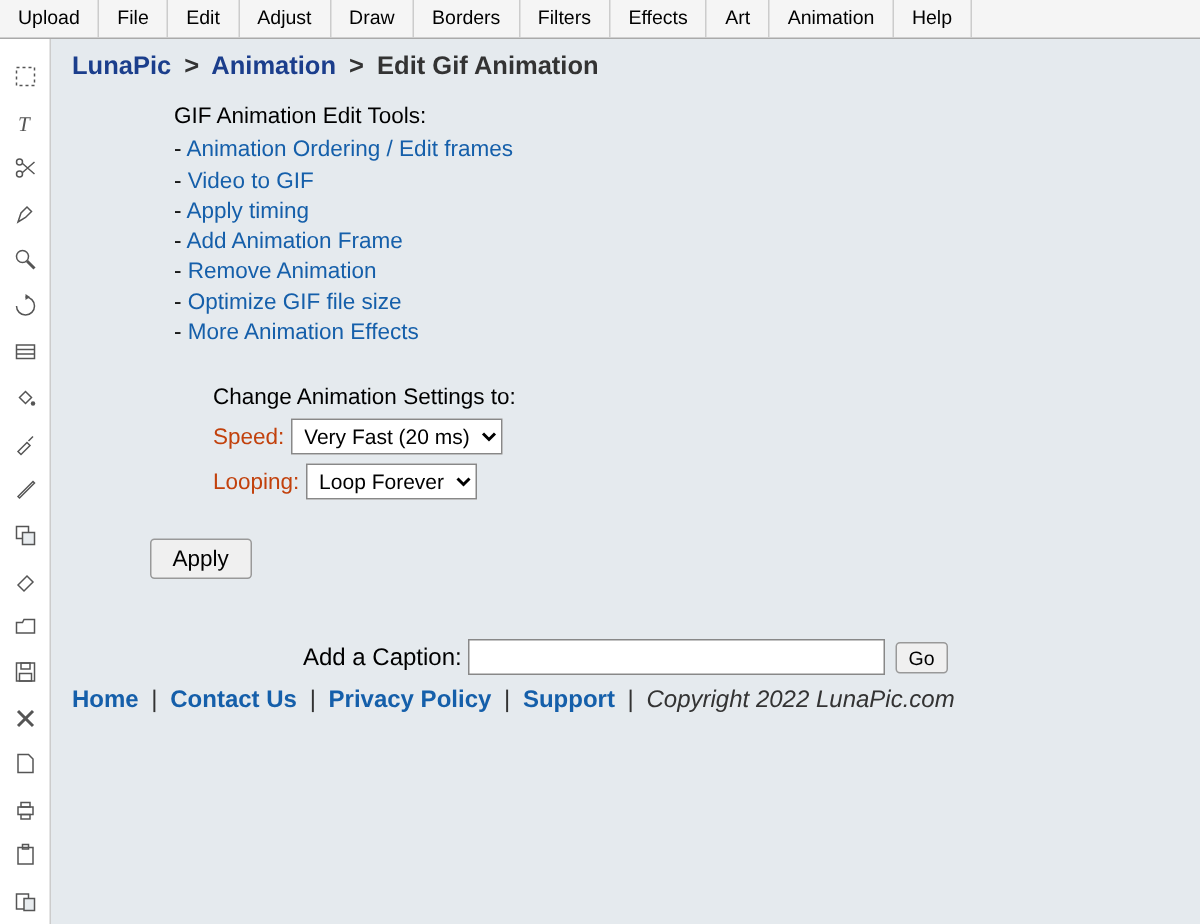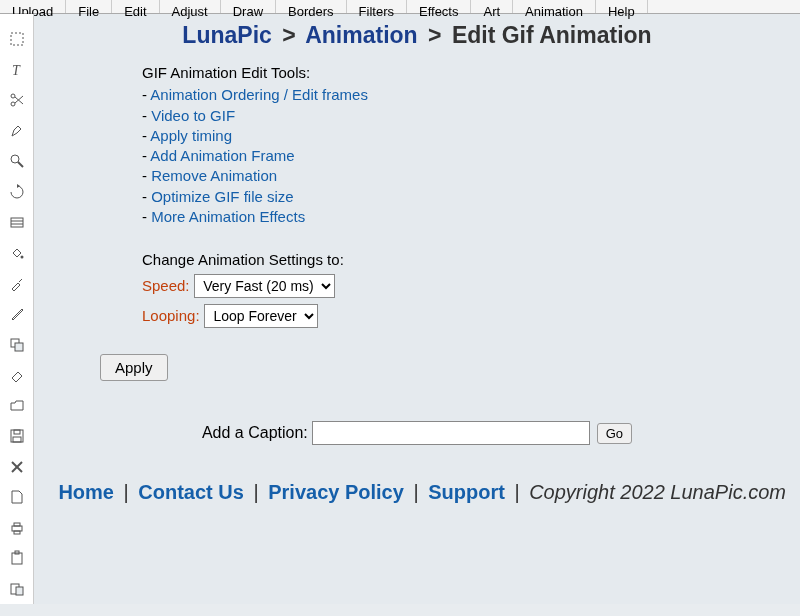--- a/index.html
+++ b/index.html
@@ -10,21 +10,21 @@
     background: #e8ecef;
     color: #000;
     width: 800px;
     height: 616px;
     overflow: hidden;
   }
   .menubar {
     display: flex;
     background: #f5f5f5;
     border-bottom: 1px solid #aaa;
-    height: 14px;
+    height: 26px;
   }
   .menubar .menuitem {
     padding: 4px 12px;
     font-size: 13px;
     border-right: 1px solid #ccc;
     cursor: pointer;
   }
   .content-wrap {
     display: flex;
     height: calc(100% - 26px);
@@ -49,45 +49,43 @@
     color: #555;
     cursor: pointer;
   }
   .sidebar .tool svg { width: 16px; height: 16px; }
   .main {
     flex: 1;
     padding: 8px 14px;
     overflow: auto;
   }
   .breadcrumb {
-    font-size: 23px;
+    font-size: 17px;
     font-weight: bold;
     padding-bottom: 14px;
-    text-align: center;
   }
   .breadcrumb .crumb-link { color: #1b3e8c; cursor: pointer; }
   .breadcrumb .crumb-sep { color: #333; margin: 0 4px; }
   .breadcrumb .crumb-current { color: #333; }
   .tools-block {
-    margin-left: 94px;
+    margin-left: 68px;
     font-size: 15px;
     line-height: 1.35;
   }
   .tools-block .tools-title { color: #000; margin-bottom: 2px; }
   .tool-link-row { color: #000; }
   .tool-link-row .bluelink { color: #155faa; cursor: pointer; }
   .settings-block { margin-left: 94px; margin-top: 24px; font-size: 15px; }
   .settings-label { color: #c2410c; font-weight: normal; }
   .settings-row { margin-bottom: 6px; }
   .settings-row select {
     font-size: 14px;
     background: #fff;
     border: 1px solid #888;
     padding: 2px 4px;
-    text-align: right;
   }
   .apply-btn {
     margin-left: 52px;
     margin-top: 20px;
     padding: 4px 14px;
     font-size: 15px;
     background: #f0f0f0;
     border: 1px solid #999;
     border-radius: 3px;
     cursor: pointer;
@@ -108,23 +106,23 @@
   .caption-row .go-btn {
     padding: 2px 8px;
     font-size: 13px;
     background: #f0f0f0;
     border: 1px solid #999;
     border-radius: 3px;
     cursor: pointer;
     margin-left: 2px;
   }
   .footer {
-    text-align: right;
-    margin-top: 36px;
-    font-size: 20px;
+    text-align: left;
+    margin-top: 8px;
+    font-size: 16px;
   }
   .footer .ftlink { color: #155faa; font-weight: bold; cursor: pointer; }
   .footer .pipe { color: #333; margin: 0 4px; }
   .footer .copyright { font-style: italic; color: #333; }
 </style>
 </head>
 <body>
 
 <div class="menubar">
   <div class="menuitem">Upload</div>

